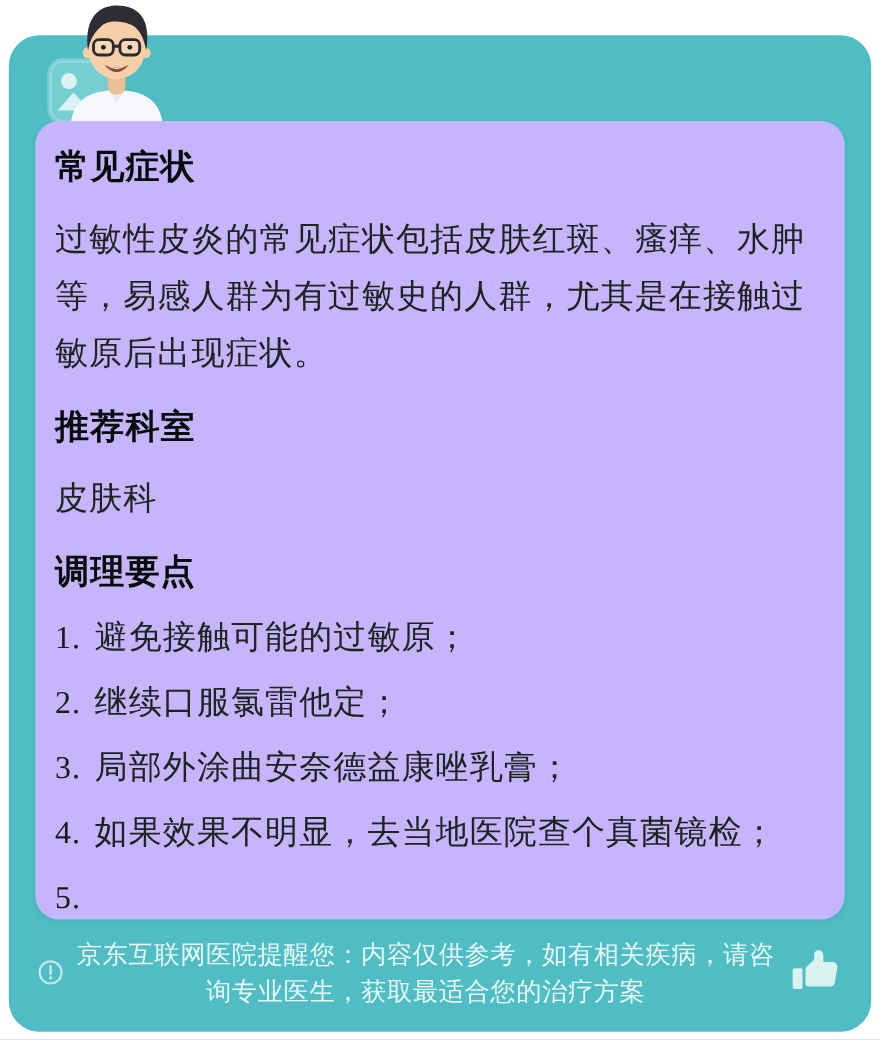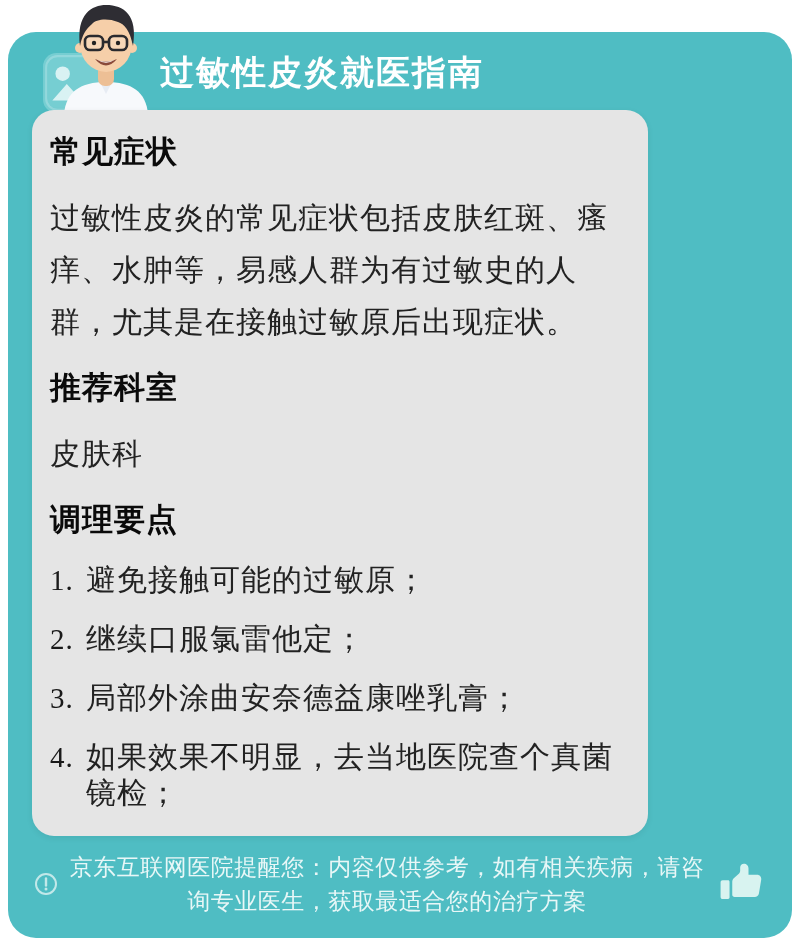--- a/index.html
+++ b/index.html
@@ -33,22 +33,22 @@
     position: absolute; left: 152px; top: 18px;
     font-size: 34px; font-weight: 700;
     letter-spacing: 2px;
     color: #ffffff;
     z-index: 3;
     white-space: nowrap;
   }
   
   .card {
     position: absolute; left: 24px; top: 78px;
-    width: 616px; height: 726px;
-    background: #e5e5e5;
+    width: 736px; height: 726px;
+    background: #c4b5fd;
     border-radius: 22px;
     padding: 22px 18px 0 18px;
     z-index: 4;
     box-shadow: 0 2px 6px rgba(0,40,42,0.08);
     overflow: hidden;
   }
   .card h2 {
     font-size: 31px; line-height: 40px;
     font-weight: 700; color: #0a0a0a;
     letter-spacing: 1px;
@@ -121,21 +121,20 @@
         <path d="M34 44 C30 12 46 3 60 3 C78 3 92 13 87 44 C84 28 78 22 72 20 C62 16 50 17 46 22 C40 27 36 33 34 44 Z" fill="#2e2d33"></path>
         <rect x="39" y="34" width="18" height="14" rx="5" fill="rgba(255,255,255,0.18)" stroke="#2a2a2e" stroke-width="2.6"></rect>
         <rect x="63" y="34" width="18" height="14" rx="5" fill="rgba(255,255,255,0.18)" stroke="#2a2a2e" stroke-width="2.6"></rect>
         <line x1="57" y1="40" x2="63" y2="40" stroke="#2a2a2e" stroke-width="2.6"></line>
         <circle cx="48" cy="41" r="2.2" fill="#222"></circle>
         <circle cx="72" cy="41" r="2.2" fill="#222"></circle>
         <path d="M49 57 Q60 70 71 57 Q60 62 49 57 Z" fill="#8a4a3a"></path>
         <path d="M51 57.5 Q60 62 69 57.5 Q60 64 51 57.5 Z" fill="#ffffff"></path>
       </svg>
     </span>
-    <h1 class="page-title">过敏性皮炎就医指南</h1>
   </div>
 
   <div class="card">
     <h2>常见症状</h2>
     <p>过敏性皮炎的常见症状包括皮肤红斑、瘙痒、水肿等，易感人群为有过敏史的人群，尤其是在接触过敏原后出现症状。</p>
 
     <h2>推荐科室</h2>
     <p>皮肤科</p>
 
     <h2>调理要点</h2>

